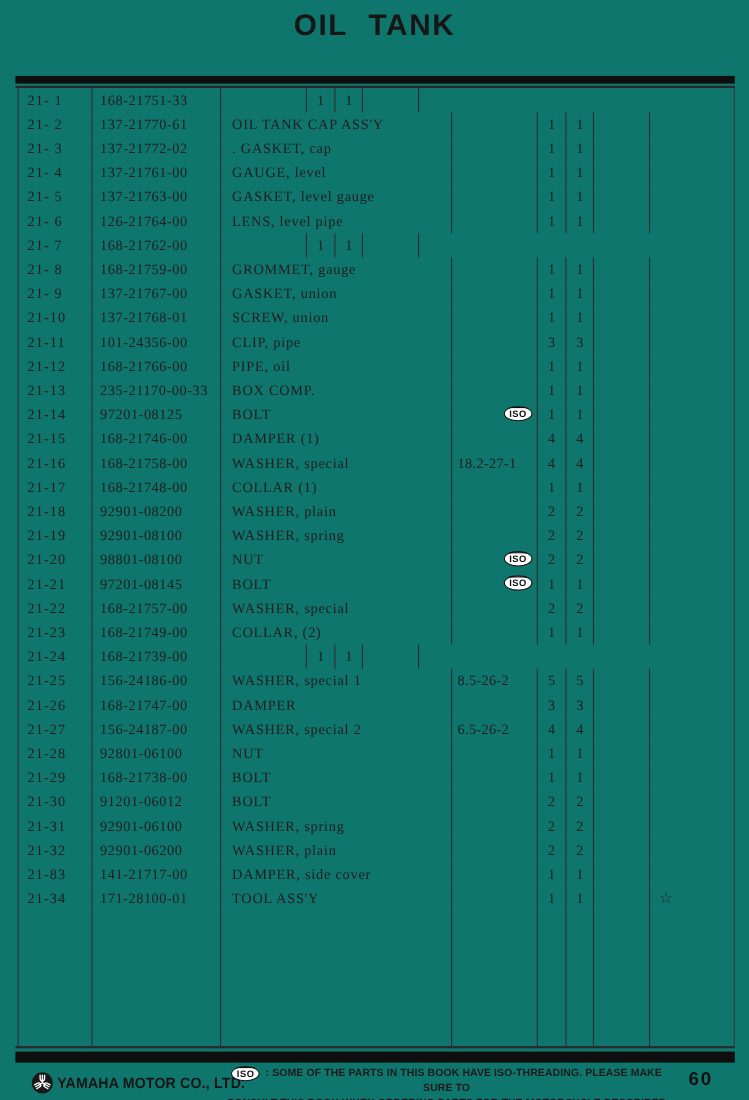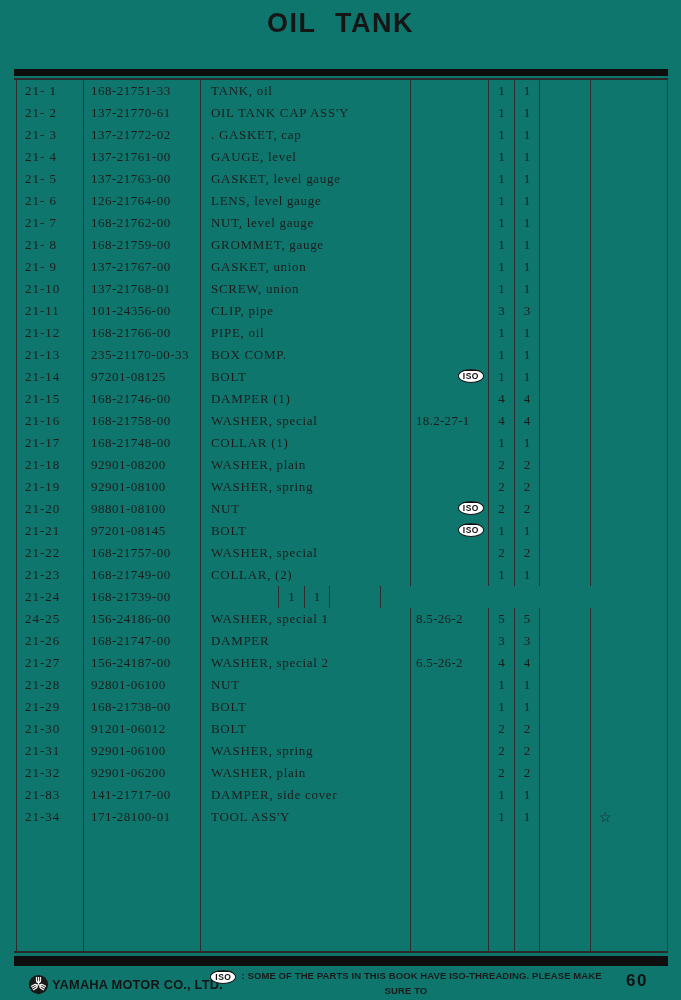--- a/index.html
+++ b/index.html
@@ -84,21 +84,20 @@
 
   <div class="rule top-thick"></div>
   <div class="rule top-thin"></div>
 
   <div class="table-wrap">
 
     <div id="table-body">
         <div class="row">
     <div class="cell c-ref">21- 1</div>
     <div class="cell c-part">168-21751-33</div>
-    <div class="cell c-name">TANK, oil</div>
     <div class="cell c-desc">
             <span></span>
           </div>
     <div class="cell c-r3">1</div>
     <div class="cell c-r3c">1</div>
     <div class="cell c-sr"></div>
     <div class="cell c-rem"></div>
   </div>
         <div class="row">
     <div class="cell c-ref">21- 2</div>
@@ -144,33 +143,32 @@
             <span></span>
           </div>
     <div class="cell c-r3">1</div>
     <div class="cell c-r3c">1</div>
     <div class="cell c-sr"></div>
     <div class="cell c-rem"></div>
   </div>
         <div class="row">
     <div class="cell c-ref">21- 6</div>
     <div class="cell c-part">126-21764-00</div>
-    <div class="cell c-name">LENS, level gauge</div>
+    <div class="cell c-name">LENS, level pipe</div>
     <div class="cell c-desc">
             <span></span>
           </div>
     <div class="cell c-r3">1</div>
     <div class="cell c-r3c">1</div>
     <div class="cell c-sr"></div>
     <div class="cell c-rem"></div>
   </div>
         <div class="row">
     <div class="cell c-ref">21- 7</div>
     <div class="cell c-part">168-21762-00</div>
-    <div class="cell c-name">NUT, level gauge</div>
     <div class="cell c-desc">
             <span></span>
           </div>
     <div class="cell c-r3">1</div>
     <div class="cell c-r3c">1</div>
     <div class="cell c-sr"></div>
     <div class="cell c-rem"></div>
   </div>
         <div class="row">
     <div class="cell c-ref">21- 8</div>
@@ -372,21 +370,21 @@
     <div class="cell c-part">168-21739-00</div>
     <div class="cell c-desc">
             <span></span>
           </div>
     <div class="cell c-r3">1</div>
     <div class="cell c-r3c">1</div>
     <div class="cell c-sr"></div>
     <div class="cell c-rem"></div>
   </div>
         <div class="row">
-    <div class="cell c-ref">24-25</div>
+    <div class="cell c-ref">21-25</div>
     <div class="cell c-part">156-24186-00</div>
     <div class="cell c-name">WASHER, special 1</div>
     <div class="cell c-desc">
             <span>8.5-26-2</span>
           </div>
     <div class="cell c-r3">5</div>
     <div class="cell c-r3c">5</div>
     <div class="cell c-sr"></div>
     <div class="cell c-rem"></div>
   </div>

